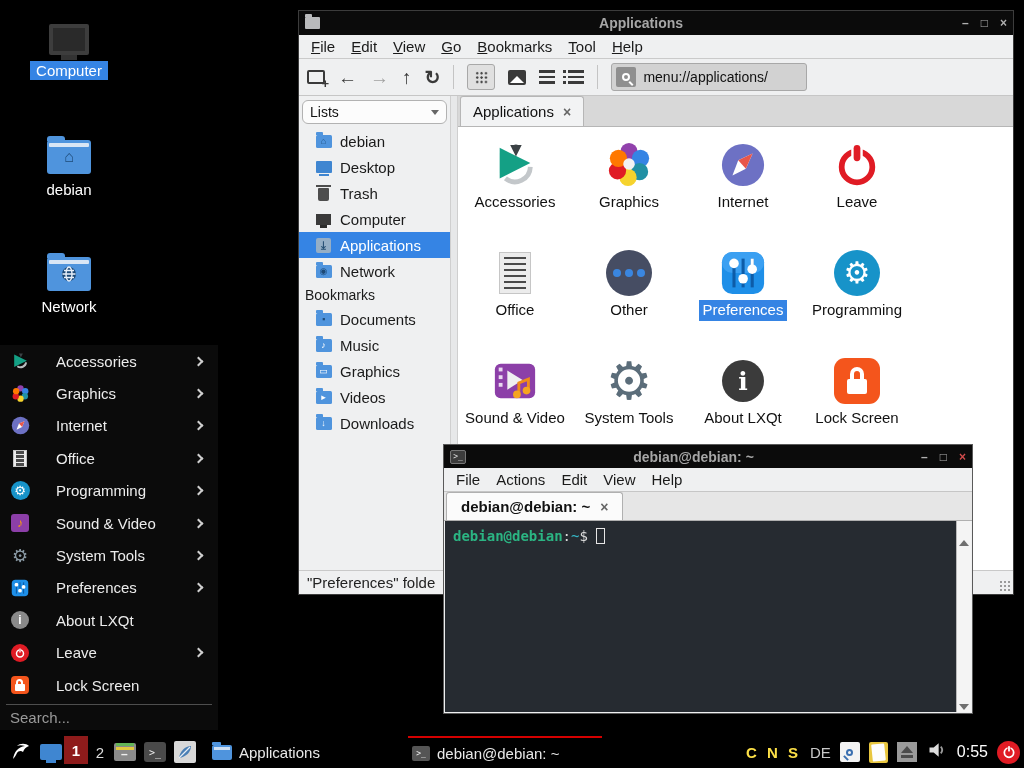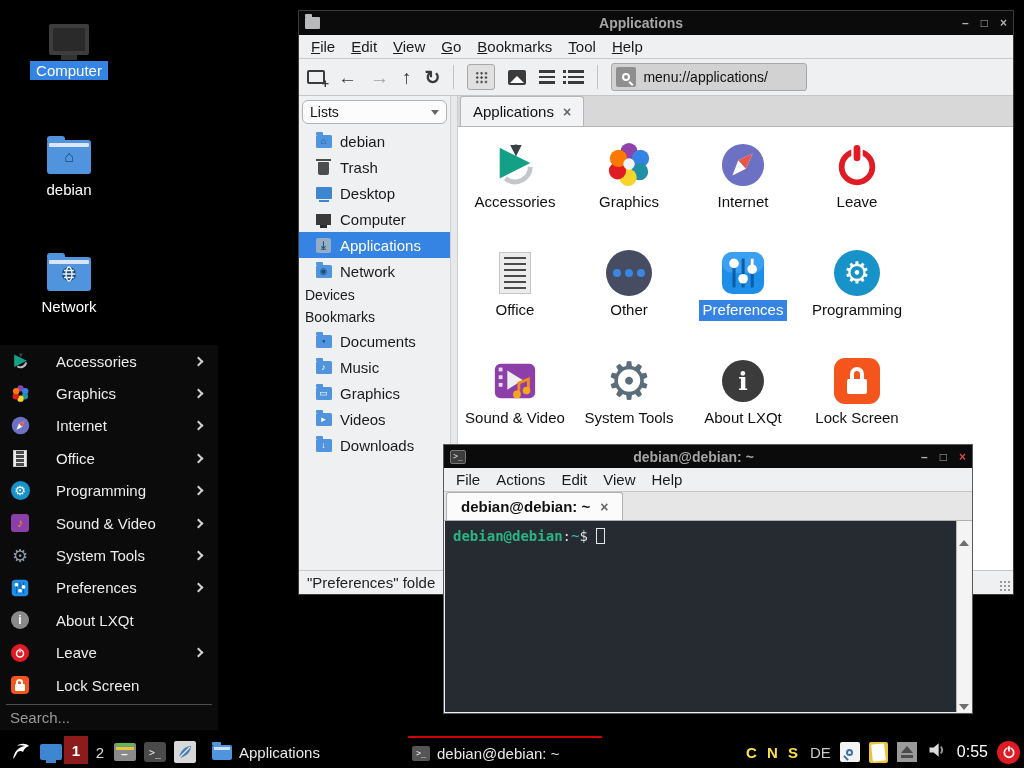--- a/index.html
+++ b/index.html
@@ -360,29 +360,29 @@
       <div class="side-row">
         <span class="sicon">
             <span class="mini-folder">
               <span class="em dark">⌂</span>
             </span>
           </span>
         <span>debian</span>
       </div>
       <div class="side-row">
         <span class="sicon">
+            <span class="mini-desktop"></span>
+          </span>
+        <span>Desktop</span>
+      </div>
+      <div class="side-row">
+        <span class="sicon">
             <span class="mini-trash"></span>
           </span>
         <span>Trash</span>
-      </div>
-      <div class="side-row">
-        <span class="sicon">
-            <span class="mini-desktop"></span>
-          </span>
-        <span>Desktop</span>
       </div>
       <div class="side-row">
         <span class="sicon">
             <span class="mini-monitor"></span>
           </span>
         <span>Computer</span>
       </div>
       <div class="side-row selected">
         <span class="sicon">
             <span class="mini-apps">⤓</span>
@@ -390,21 +390,20 @@
         <span>Applications</span>
       </div>
       <div class="side-row">
         <span class="sicon">
             <span class="mini-folder">
               <span class="em dark">◉</span>
             </span>
           </span>
         <span>Network</span>
       </div>
-      <div class="side-header">Devices</div>
       <div class="side-header">Bookmarks</div>
       <div class="side-row">
         <span class="sicon">
             <span class="mini-folder">
               <span class="em dark">▪</span>
             </span>
           </span>
         <span>Documents</span>
       </div>
       <div class="side-row">

